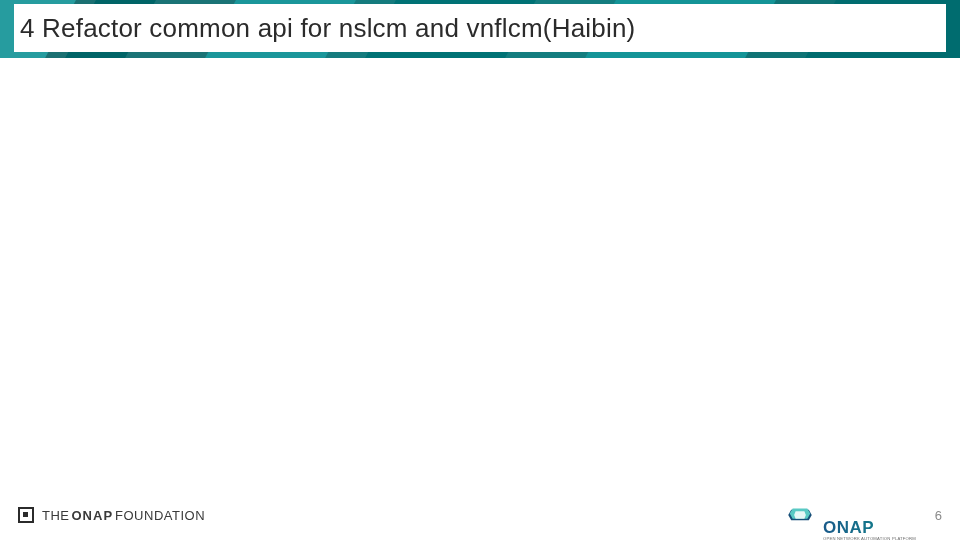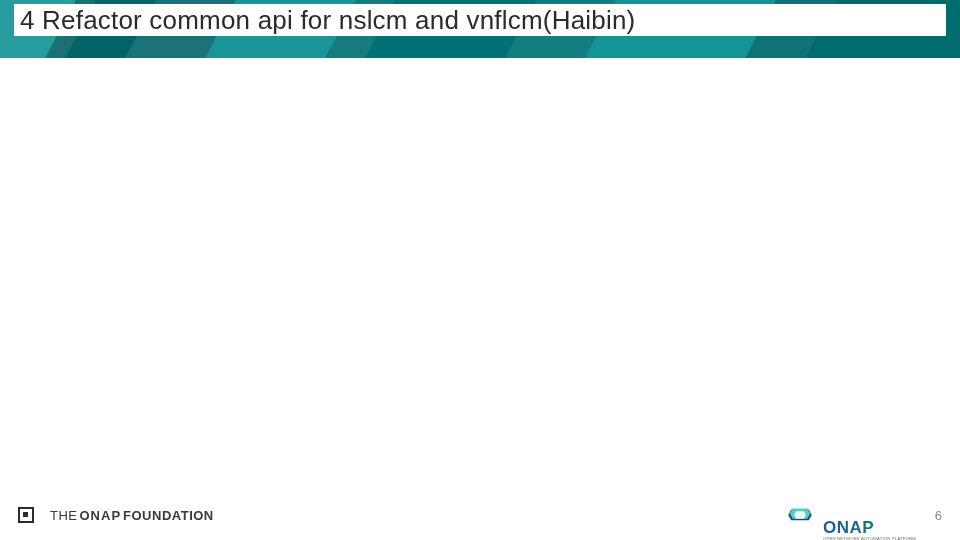--- a/index.html
+++ b/index.html
@@ -28,21 +28,21 @@
   .shard.c { left: 140px;  width: 240px; background: rgba(255,255,255,0.10); }
   .shard.d { left: 340px;  width: 260px; background: rgba(0,0,0,0.18); }
   .shard.e { left: 520px;  width: 300px; background: rgba(255,255,255,0.08); }
   .shard.f { left: 760px;  width: 340px; background: rgba(0,0,0,0.22); }
 
   .title-box {
     position: absolute;
     top: 4px;
     left: 14px;
     right: 14px;
-    height: 32px;
+    height: 48px;
     background: #ffffff;
     display: flex;
     align-items: center;
     padding: 0 6px;
   }
   .title-box span {
     font-size: 26px;
     color: #2b2b2b;
     letter-spacing: 0.2px;
     font-weight: 400;
@@ -53,38 +53,38 @@
     position: absolute;
     left: 0; right: 0;
     bottom: 8px;
     height: 34px;
     display: flex;
     align-items: center;
     justify-content: space-between;
     padding: 0 18px 0 18px;
   }
 
-  .lf-logo { display: flex; align-items: center; gap: 16px; }
+  .lf-logo { display: flex; align-items: center; gap: 8px; }
   .lf-mark {
     width: 16px; height: 16px;
     border: 2px solid #2b2b2b;
     position: relative;
     box-sizing: border-box;
   }
   .lf-mark::after {
     content: "";
     position: absolute;
     left: 3px; top: 3px;
     width: 5px; height: 5px;
     background: #2b2b2b;
   }
   .lf-text { font-size: 13px; color: #3a3a3a; letter-spacing: 0.5px; display: flex; align-items: baseline; gap: 0; }
   .lf-the   { font-weight: 400; }
   .lf-linux { font-weight: 800; letter-spacing: 1px; margin: 0 2px; }
-  .lf-found { font-weight: 700; }
+  .lf-found { font-weight: 400; }
 
   .right-cluster { display: flex; align-items: center; gap: 14px; }
 
   .onap-logo { display: flex; align-items: center; gap: 8px; }
   .onap-mark {
     width: 30px; height: 22px; position: relative;
   }
   .onap-mark svg { width: 100%; height: 100%; display: block; }
   .onap-text { display: flex; flex-direction: column; line-height: 1; margin-top: 30px; }
   .onap-word { font-size: 17px; font-weight: 800; letter-spacing: 0.5px;

